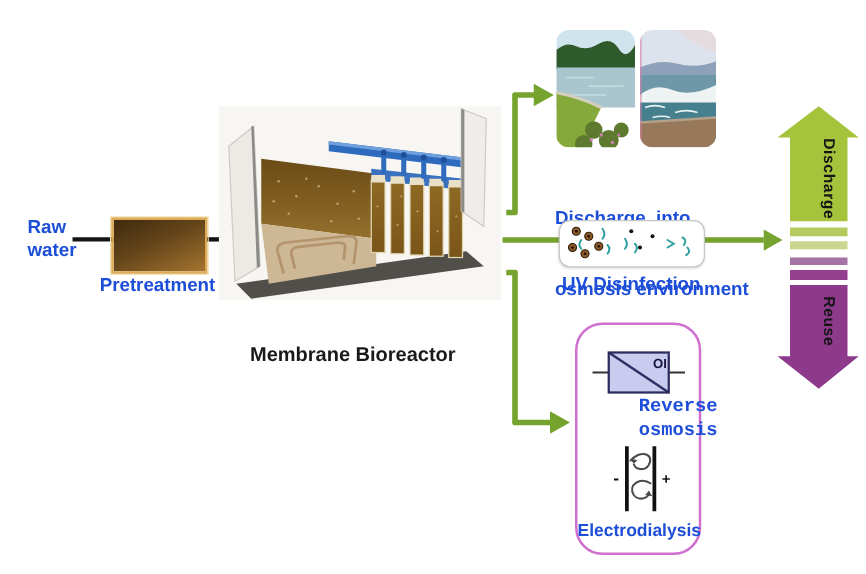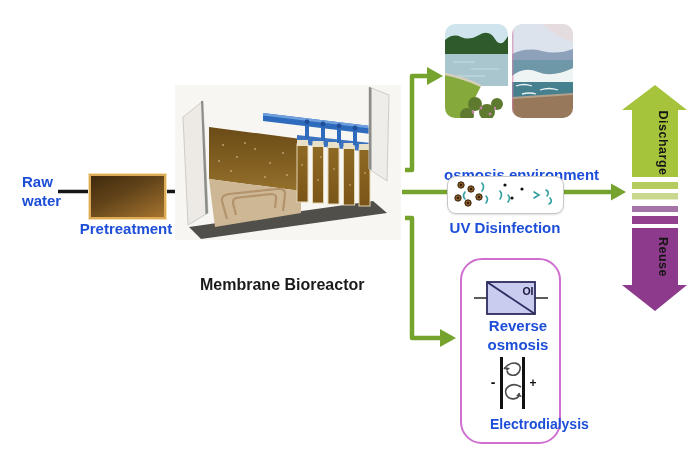--- a/index.html
+++ b/index.html
@@ -25,22 +25,22 @@
   .photo.lake{left:445px;width:63px;}
   .photo.ocean{left:512px;width:61px;}
   .disch-cap{left:444px;top:127px;white-space:pre;}
   
   .uv-pill{left:447px;top:176px;width:115px;height:36px;background:#ffffff;
            border:1px solid #c7c7c7;border-radius:9px;box-shadow:0 1px 2px rgba(0,0,0,.12);}
   .uv-cap{left:440px;top:218px;width:130px;text-align:center;}
   
   .tert-box{left:460px;top:258px;width:97px;height:182px;background:#ffffff;
             border:2px solid #cf6fcf;border-radius:22px;}
-  .ro-lbl{left:0;top:56px;width:112px;text-align:center;}
-  .ed-lbl{left:0;top:156px;width:97px;text-align:center;font-size:14px;line-height:17px;padding-left:28px;}
+  .ro-lbl{left:0;top:56px;width:112px;text-align:right;font-family:Liberation Mono, monospace;}
+  .ed-lbl{left:0;top:156px;width:97px;text-align:center;font-size:14px;line-height:17px;}
   svg text{font-family:"Liberation Sans",sans-serif;}
 </style>
 </head>
 <body>
 
 <div class="canvas">
 
   <svg class="abs" style="left:0;top:0" width="693" height="459">
     <g stroke="#151515" stroke-width="3.5">
       <line x1="58" y1="191.5" x2="91" y2="191.5"></line>
@@ -196,20 +196,21 @@
         <path d="M4,62 q8,-3 16,0"></path>
           <path d="M28,66 q9,-3 18,0"></path>
         <path d="M10,70 q8,-2 14,0"></path>
       </g>
       <path d="M0,74 L61,70 L61,94 L0,94 Z" fill="#97785a"></path>
       <path d="M0,74 L61,70" stroke="#b3a08a" stroke-width="2" fill="none"></path>
       <rect x="0" y="4" width="1.4" height="86" fill="#d77fae" opacity="0.6"></rect>
     </svg>
   </div>
   <div class="abs lbl disch-cap">
+    <div>Discharge  into</div>
     <div>osmosis environment</div>
   </div>
 
   <div class="abs uv-pill">
     <svg width="113" height="34" viewBox="0 0 113 34">
       <g fill="#8a5a26" stroke="#2e1c08" stroke-width="0.9">
         <circle cx="13" cy="8" r="3.2"></circle>
           <circle cx="23" cy="12" r="3.2"></circle>
         <circle cx="10" cy="21" r="3.2"></circle>
           <circle cx="20" cy="26" r="3.2"></circle>

